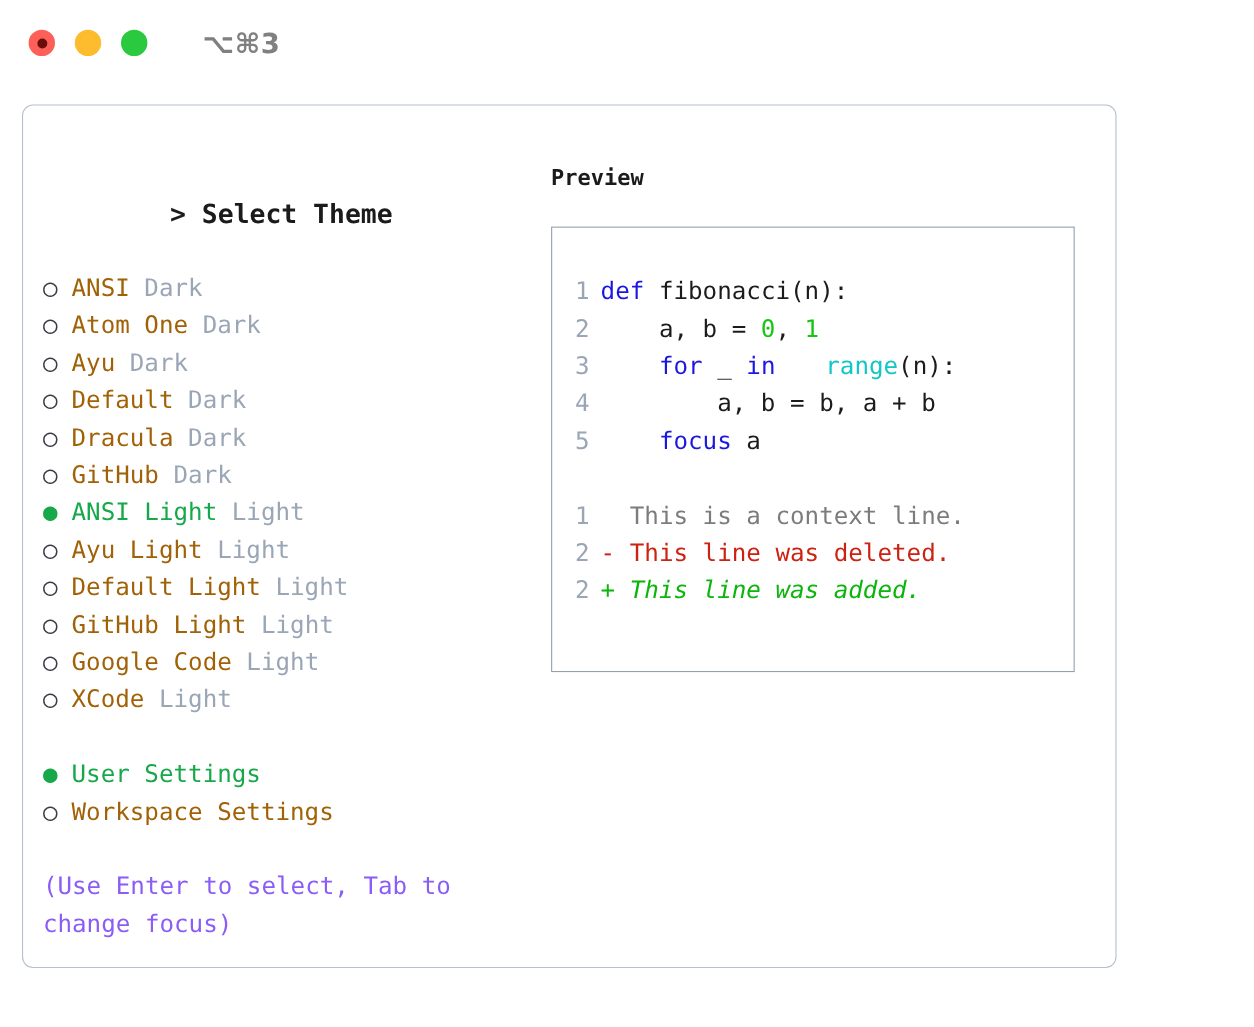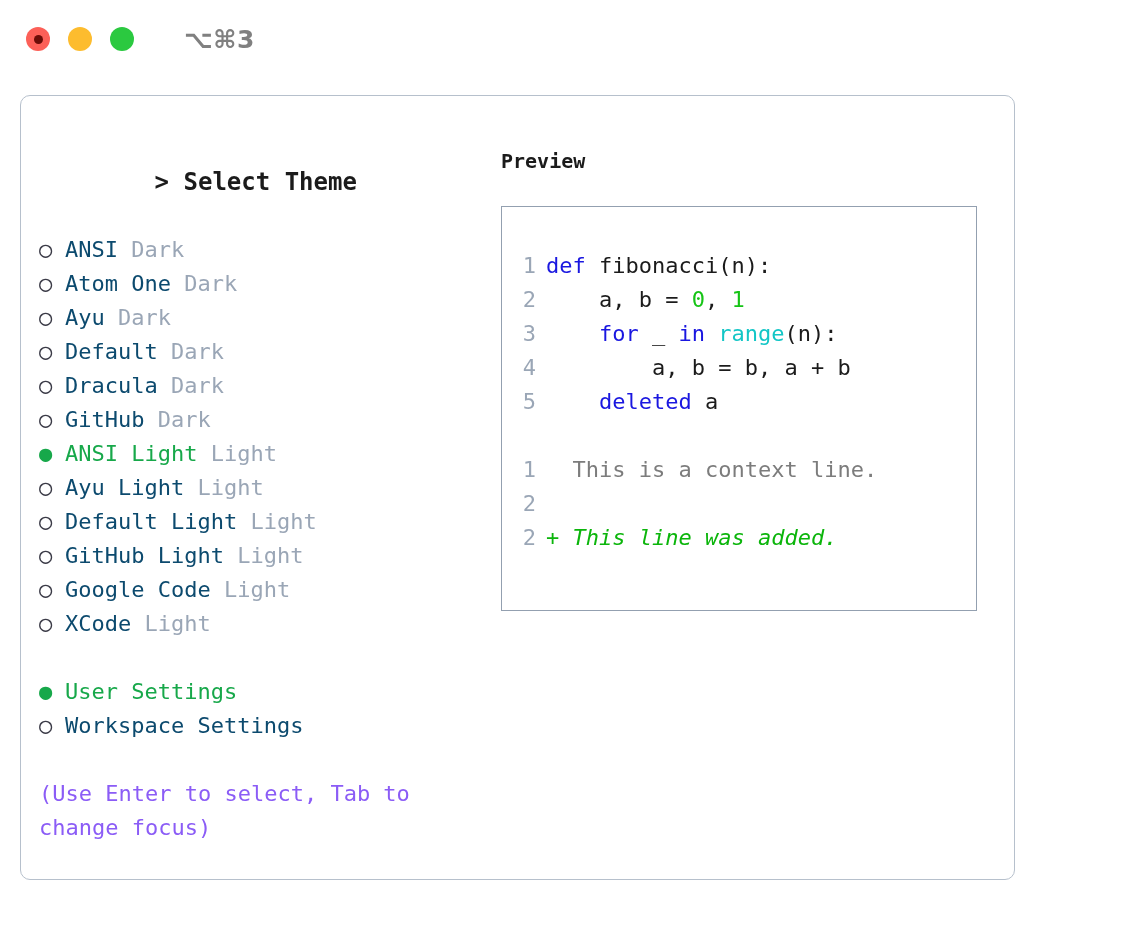--- a/index.html
+++ b/index.html
@@ -79,21 +79,21 @@
     border: 1.6px solid #b6c0cc;
     border-radius: 10px;
     box-sizing: border-box;
     background: #ffffff;
   }
 
   
   .left-col {
     position: absolute;
     left: 18px;
-    top: 35px;
+    top: 48px;
     width: 460px;
   }
 
   .section-title {
     font-size: 24px;
     font-weight: 700;
     color: #1b1b1b;
     line-height: 34px;
     white-space: pre;
     font-family: "DejaVu Sans Mono", "Liberation Mono", monospace;
@@ -111,21 +111,21 @@
     font-family: "DejaVu Sans Mono", "Liberation Mono", monospace;
   }
   .bullet {
     display: inline-block;
     width: 26px;
     flex: 0 0 26px;
     color: #3b3b47;
     font-size: 22px;
   }
   .bullet.on { color: #17a84a; }
-  .opt-name   { color: #0c4a6e; }
+  .opt-name   { color: #a16207; }
   .opt-row.selected .opt-name { color: #17a84a; }
   .opt-tag    { color: #9aa6b6; }
 
   .gap-row { height: 34px; }
 
   .subsection-title {
     font-size: 22px;
     color: #1b1b1b;
     line-height: 34px;
     height: 34px;
@@ -182,21 +182,21 @@
     flex: 0 0 44px;
     width: 44px;
     text-align: right;
     color: #9aa6b6;
     padding-right: 10px;
     box-sizing: border-box;
   }
   .code-text { color: #1b1b1b; }
 
   .tok-kw   { color: #1a17e0; }
-  .tok-fn   { color: #13c6c6; }
+  .tok-fn   { color: #13c6c6; margin-left: 32px; }
   .tok-num  { color: #15c415; }
   .tok-plain{ color: #1b1b1b; }
 
   .blank-line { height: 34px; }
 
   .diff-ctx  { color: #7c7c7c; }
   .diff-del  { color: #cc2211; }
   .diff-add  { color: #0bb50b; font-style: italic; }
 </style>
 </head>
@@ -249,25 +249,25 @@
 
     <div class="right-col">
       <div class="preview-title">Preview</div>
 
       <div class="code-box">
         <div id="code-lines">
             <div class="code-line"><span class="ln">1</span><span class="code-text"><span class="tok-kw">def</span><span class="tok-plain"> </span><span class="tok-plain">fibonacci</span><span class="tok-plain">(n):</span></span></div>
             <div class="code-line"><span class="ln">2</span><span class="code-text"><span class="tok-plain">    a, b = </span><span class="tok-num">0</span><span class="tok-plain">, </span><span class="tok-num">1</span></span></div>
             <div class="code-line"><span class="ln">3</span><span class="code-text"><span class="tok-plain">    </span><span class="tok-kw">for</span><span class="tok-plain"> _ </span><span class="tok-kw">in</span><span class="tok-plain"> </span><span class="tok-fn">range</span><span class="tok-plain">(n):</span></span></div>
             <div class="code-line"><span class="ln">4</span><span class="code-text"><span class="tok-plain">        a, b = b, a + b</span></span></div>
-            <div class="code-line"><span class="ln">5</span><span class="code-text"><span class="tok-plain">    </span><span class="tok-kw">deleted</span><span class="tok-plain"> a</span></span></div>
+            <div class="code-line"><span class="ln">5</span><span class="code-text"><span class="tok-plain">    </span><span class="tok-kw">focus</span><span class="tok-plain"> a</span></span></div>
           </div>
         <div class="blank-line"></div>
         <div id="diff-lines">
             <div class="code-line"><span class="ln">1</span><span class="diff-ctx"><span> </span> <span>This is a context line.</span></span></div>
-            <div class="code-line"><span class="ln">2</span></div>
+            <div class="code-line"><span class="ln">2</span><span class="diff-del"><span>-</span> <span>This line was deleted.</span></span></div>
             <div class="code-line"><span class="ln">2</span><span class="diff-add"><span>+</span> <span>This line was added.</span></span></div>
           </div>
       </div>
     </div>
 
   </div>
 </div>
 
 </body></html>

